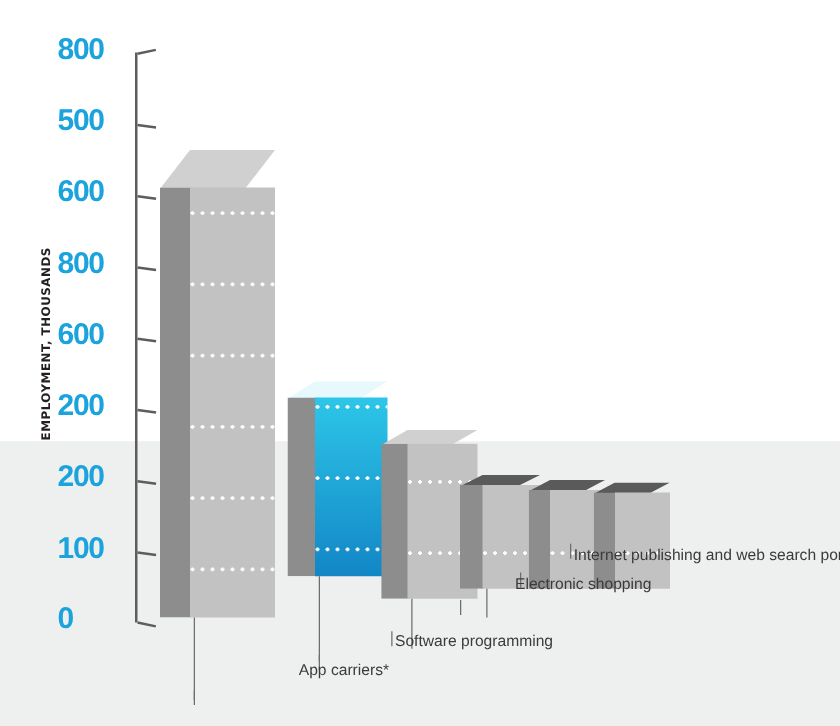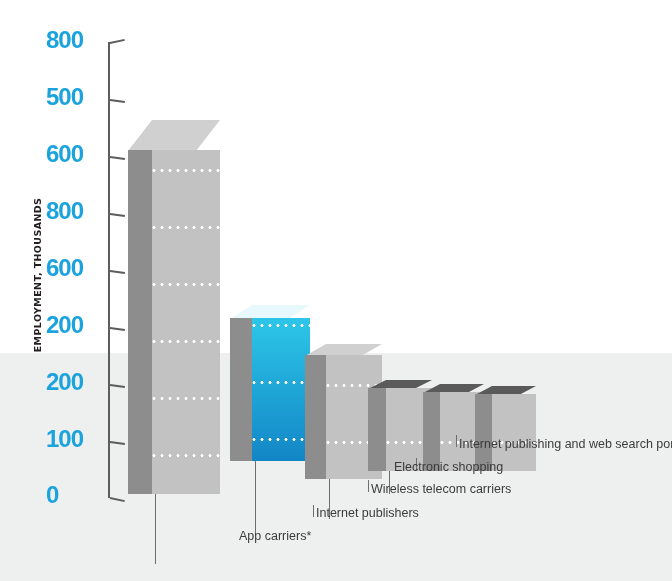--- a/index.html
+++ b/index.html
@@ -287,26 +287,25 @@
 
   <div class="leader-stem" style="left:155px; top:494px; height:66px;"></div>
   <div class="leader-tick" style="left:155px; top:552px;"></div>
 
   <div class="leader-stem" style="left:255px; top:461px; height:68px;"></div>
   <div class="leader-tick" style="left:255px; top:524px;"></div>
   <div class="cat-label" style="left:239px; top:529px;">App carriers*</div>
 
   <div class="leader-stem" style="left:329px; top:479px; height:40px;"></div>
   <div class="leader-tick" style="left:313px; top:505px;"></div>
-  <div class="cat-label" style="left:316px; top:506px;">Internet publishers</div>
+  <div class="cat-label" style="left:316px; top:506px;">Software programming</div>
 
   <div class="leader-stem" style="left:389px; top:471px; height:23px;"></div>
   <div class="leader-tick" style="left:368px; top:480px;"></div>
-  <div class="cat-label" style="left:371px; top:482px;">Wireless telecom carriers</div>
 
   <div class="leader-stem" style="left:443px; top:471px; height:0px;"></div>
   <div class="leader-tick" style="left:416px; top:458px;"></div>
-  <div class="cat-label" style="left:394px; top:460px;">Electronic shopping</div>
+  <div class="cat-label" style="left:412px; top:460px;">Electronic shopping</div>
 
   <div class="leader-tick" style="left:456px; top:435px;"></div>
   <div class="cat-label" style="left:459px; top:437px;">Internet publishing and web search portals</div>
 
 </div>
 
 </body></html>

